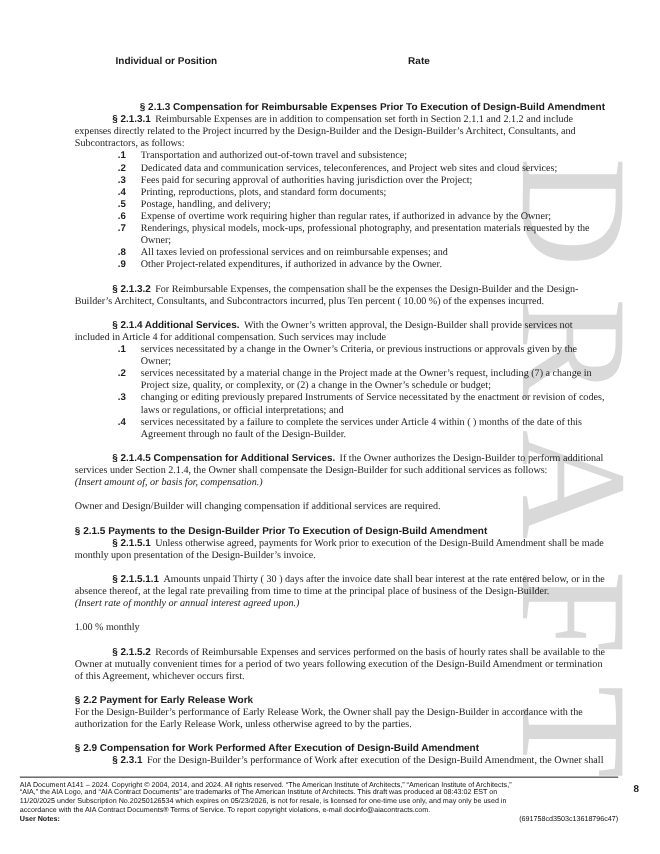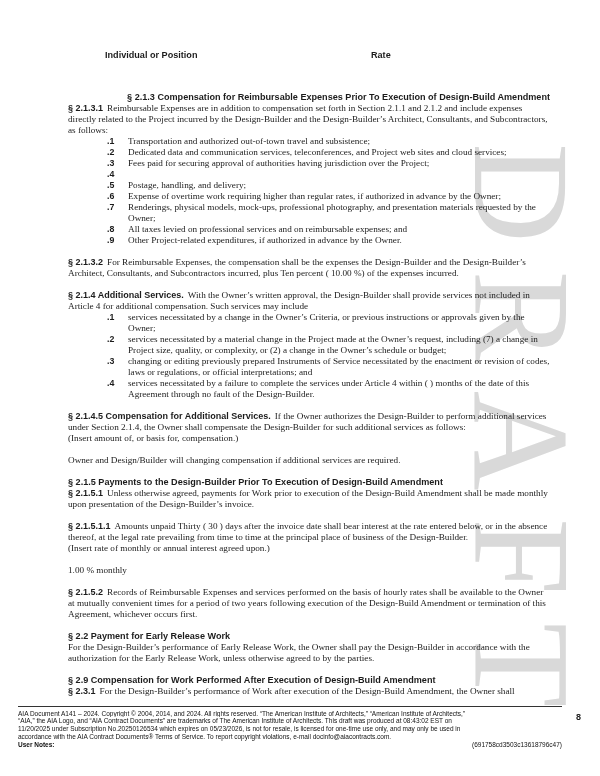--- a/index.html
+++ b/index.html
@@ -21,28 +21,28 @@
   .cols-header { position:relative; height:11px; font-family:"Liberation Sans", sans-serif; font-weight:bold; font-size:9.1px;text-align:right; }
   .col1 { position:absolute; left:37px; top:0; }
   .col2 { position:absolute; left:303px; top:0; }
   .heading {
     font-family:"Liberation Sans", sans-serif; font-weight:bold; font-size:9.1px;
     margin-top:11px;
   }
   .first-heading { margin-top:31px;text-align:right; }
   .para { margin-top:11px; }
   .para.tight { margin-top:0; }
-  .lbl { font-family:"Liberation Sans", sans-serif; font-weight:bold; font-size:9px; margin-right:4px; }
+  .lbl { font-family:"Liberation Sans", sans-serif; font-weight:bold; font-size:9px; margin-right:4px;margin-left:34px; }
   .li { display:flex; }
   .li .num {
     flex:0 0 13px; margin-left:39px; font-family:"Liberation Sans", sans-serif;
     font-weight:bold; font-size:8.8px;
   }
   .li .txt { padding-left:8px; flex:1; }
-  .note { }
+  .note { font-style:italic; }
   .footer {
     position:absolute; left:18px; top:706px; width:544px; z-index:1;
     border-top:1.2px solid #333; padding-top:2.5px;
     font-family:"Liberation Sans", sans-serif; font-size:6.5px; line-height:7.9px; color:#111;
   }
   .footer-line { white-space:nowrap; overflow:hidden; }
   .usernotes-row { display:flex; justify-content:space-between; }
   .usernotes-row b { font-weight:bold; }
   .page-num {
     position:absolute; right:19px; top:712px; z-index:1;
@@ -76,20 +76,21 @@
       <div class="li">
           <span class="num">.2</span>
           <span class="txt">Dedicated data and communication services, teleconferences, and Project web sites and cloud services;</span>
         </div>
       <div class="li">
           <span class="num">.3</span>
           <span class="txt">Fees paid for securing approval of authorities having jurisdiction over the Project;</span>
         </div>
       <div class="li">
           <span class="num">.4</span>
+          <span class="txt">Printing, reproductions, plots, and standard form documents;</span>
         </div>
       <div class="li">
           <span class="num">.5</span>
           <span class="txt">Postage, handling, and delivery;</span>
         </div>
       <div class="li">
           <span class="num">.6</span>
           <span class="txt">Expense of overtime work requiring higher than regular rates, if authorized in advance by the Owner;</span>
         </div>
       <div class="li">

